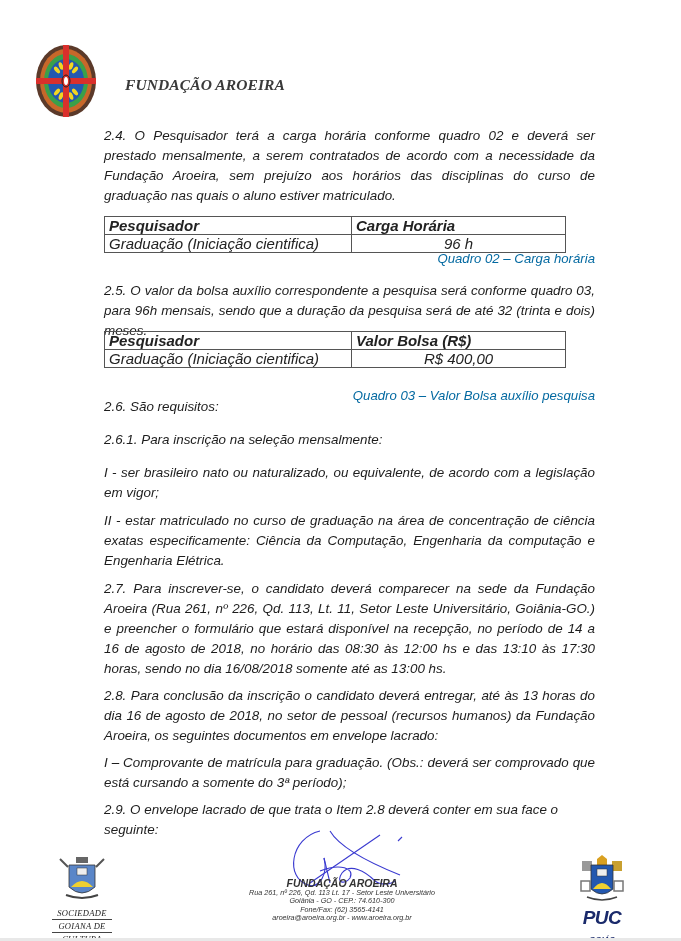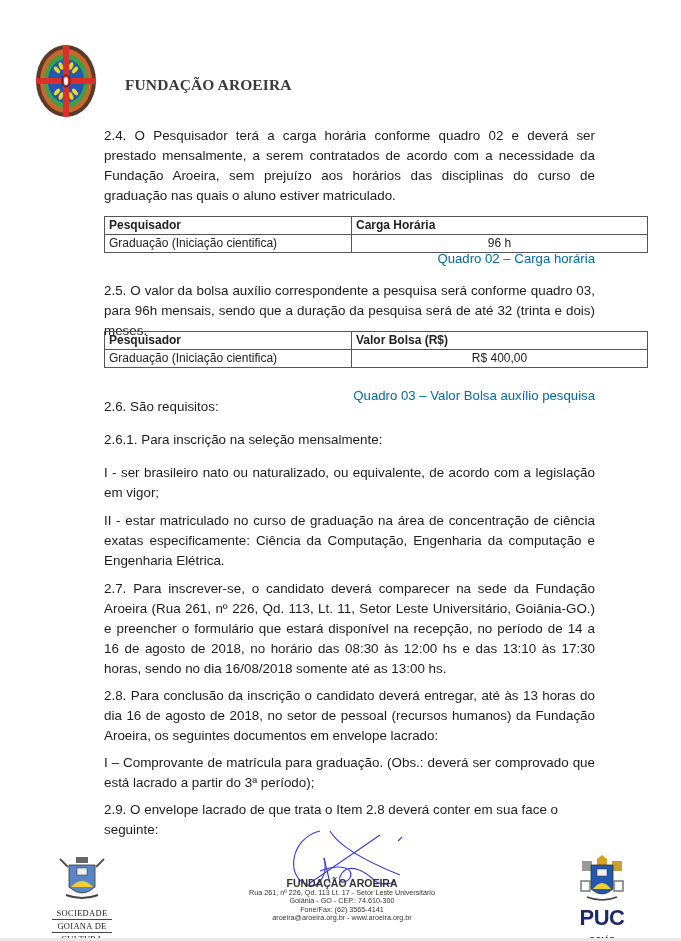--- a/index.html
+++ b/index.html
@@ -1,46 +1,46 @@
 <!DOCTYPE html>
 <html><head>
 <meta charset="utf-8">
 <style>
   html, body { margin: 0; padding: 0; background: #ffffff; }
   body { width: 681px; height: 941px; position: relative; overflow: hidden;
          font-family: "Liberation Sans", "DejaVu Sans", sans-serif; color: #222; }
-  .page { position: absolute; inset: 0; background: #fff; }
+  .page { position: absolute; inset: 0; background: #fff; font-style: italic; }
 
   
   .header-logo { position: absolute; left: 35px; top: 44px; width: 62px; height: 74px; }
   .header-title { position: absolute; left: 125px; top: 76px; font-family: "Liberation Serif", "DejaVu Serif", serif;
                   font-size: 15.5px; font-weight: bold; color: #3a3a3a; letter-spacing: 0.1px; }
   .para { position: absolute; left: 104px; width: 491px; font-size: 13.4px; line-height: 20px;
           text-align: justify; color: #1d1d1d; }
   .para.nojust { text-align: left; }
 
   
-  .qtable { position: absolute; left: 104px; width: 544px; border-collapse: collapse; font-size: 12px; }
+  .qtable { position: absolute; left: 104px; width: 462px; border-collapse: collapse; font-size: 15px; }
   .qtable td { border: 1px solid #555; padding: 0 4px; height: 17px; line-height: 17px; }
   .qtable td.c1 { width: 238px; }
   .qtable td.head { font-weight: bold; }
   .qtable td.center { text-align: center; }
   .caption { position: absolute; right: 86px; font-size: 13.2px; color: #0369a1; }
 
   
   .footer-left { position: absolute; left: 52px; top: 855px; width: 60px; }
   .sgc-text { font-family: "Liberation Serif", "DejaVu Serif", serif; font-size: 8.5px; color: #222;
               text-align: center; letter-spacing: 0.3px; }
   .sgc-text div { border-top: 1px solid #444; padding: 1px 0; }
   .sgc-text div:first-child { border-top: none; }
   .footer-center { position: absolute; left: 222px; top: 878px; width: 240px; text-align: center;
                    font-size: 7.2px; line-height: 8.4px; color: #333; }
   .footer-center .fname { font-size: 10.5px; font-weight: bold; color: #333; line-height: 11px; }
   .footer-right { position: absolute; left: 574px; top: 855px; width: 56px; text-align: center; }
-  .puc-text { font-size: 22px; font-weight: bold; color: #1a2a6b; line-height: 18px; letter-spacing: -0.5px; }
+  .puc-text { font-size: 19px; font-weight: bold; color: #1a2a6b; line-height: 18px; letter-spacing: -0.5px; }
   .goias-text { font-size: 8px; font-weight: bold; color: #1a2a6b; line-height: 9px; margin-top: 8px; }
   .signature { position: absolute; left: 280px; top: 823px; width: 140px; height: 75px; }
   .bottom-line { position: absolute; left: 0; right: 0; top: 938px; height: 3px; background: #e8e8e8; }
 </style>
 </head>
 <body>
 
 <div class="page">
 
   <svg class="header-logo" viewBox="0 0 62 74">
@@ -98,21 +98,21 @@
   <div class="caption" style="top:388px;">Quadro 03 – Valor Bolsa auxílio pesquisa</div>
 
   <div class="para nojust" style="top:397px;">2.6. São requisitos:</div>
   <div class="para nojust" style="top:430px;">2.6.1. Para inscrição na seleção mensalmente:</div>
   <div class="para" style="top:463px;">I - ser brasileiro nato ou naturalizado, ou equivalente, de acordo com a legislação em vigor;</div>
   <div class="para" style="top:511px;">II - estar matriculado no curso de graduação na área de concentração de ciência exatas especificamente: Ciência da Computação, Engenharia da computação e Engenharia Elétrica.</div>
 
   <div class="para" style="top:579px;">2.7. Para inscrever-se, o candidato deverá comparecer na sede da Fundação Aroeira (Rua 261, nº 226, Qd. 113, Lt. 11, Setor Leste Universitário, Goiânia-GO.) e preencher o formulário que estará disponível na recepção, no período de 14 a 16 de agosto de 2018, no horário das 08:30 às 12:00 hs e das 13:10 às 17:30 horas, sendo no dia 16/08/2018 somente até as 13:00 hs.</div>
 
   <div class="para" style="top:686px;">2.8. Para conclusão da inscrição o candidato deverá entregar, até às 13 horas do dia 16 de agosto de 2018, no setor de pessoal (recursos humanos) da Fundação Aroeira, os seguintes documentos em envelope lacrado:</div>
-  <div class="para" style="top:753px;">I – Comprovante de matrícula para graduação. (Obs.: deverá ser comprovado que está lacrado a partir do 3ª período);</div>
+  <div class="para" style="top:753px;">I – Comprovante de matrícula para graduação. (Obs.: deverá ser comprovado que está cursando a somente do 3ª período);</div>
 
   <div class="para nojust" style="top:800px;">2.9. O envelope lacrado de que trata o Item 2.8 deverá conter em sua face o seguinte:</div>
 
   <svg class="signature" viewBox="0 0 140 75">
     <g fill="none" stroke="#3a3ad0" stroke-width="1.1">
       <path d="M40 8 C10 15, 5 55, 28 62 C40 66, 48 50, 44 35"></path>
       <path d="M44 35 L50 60 M40 48 C60 40, 75 45, 70 55 C65 62, 55 60, 62 50 C70 40, 85 48, 95 58 C100 62, 110 62, 115 58"></path>
       <path d="M30 60 L100 12"></path>
       <path d="M50 8 C60 25, 90 40, 120 52"></path>
       <path d="M118 18 L122 14"></path>

